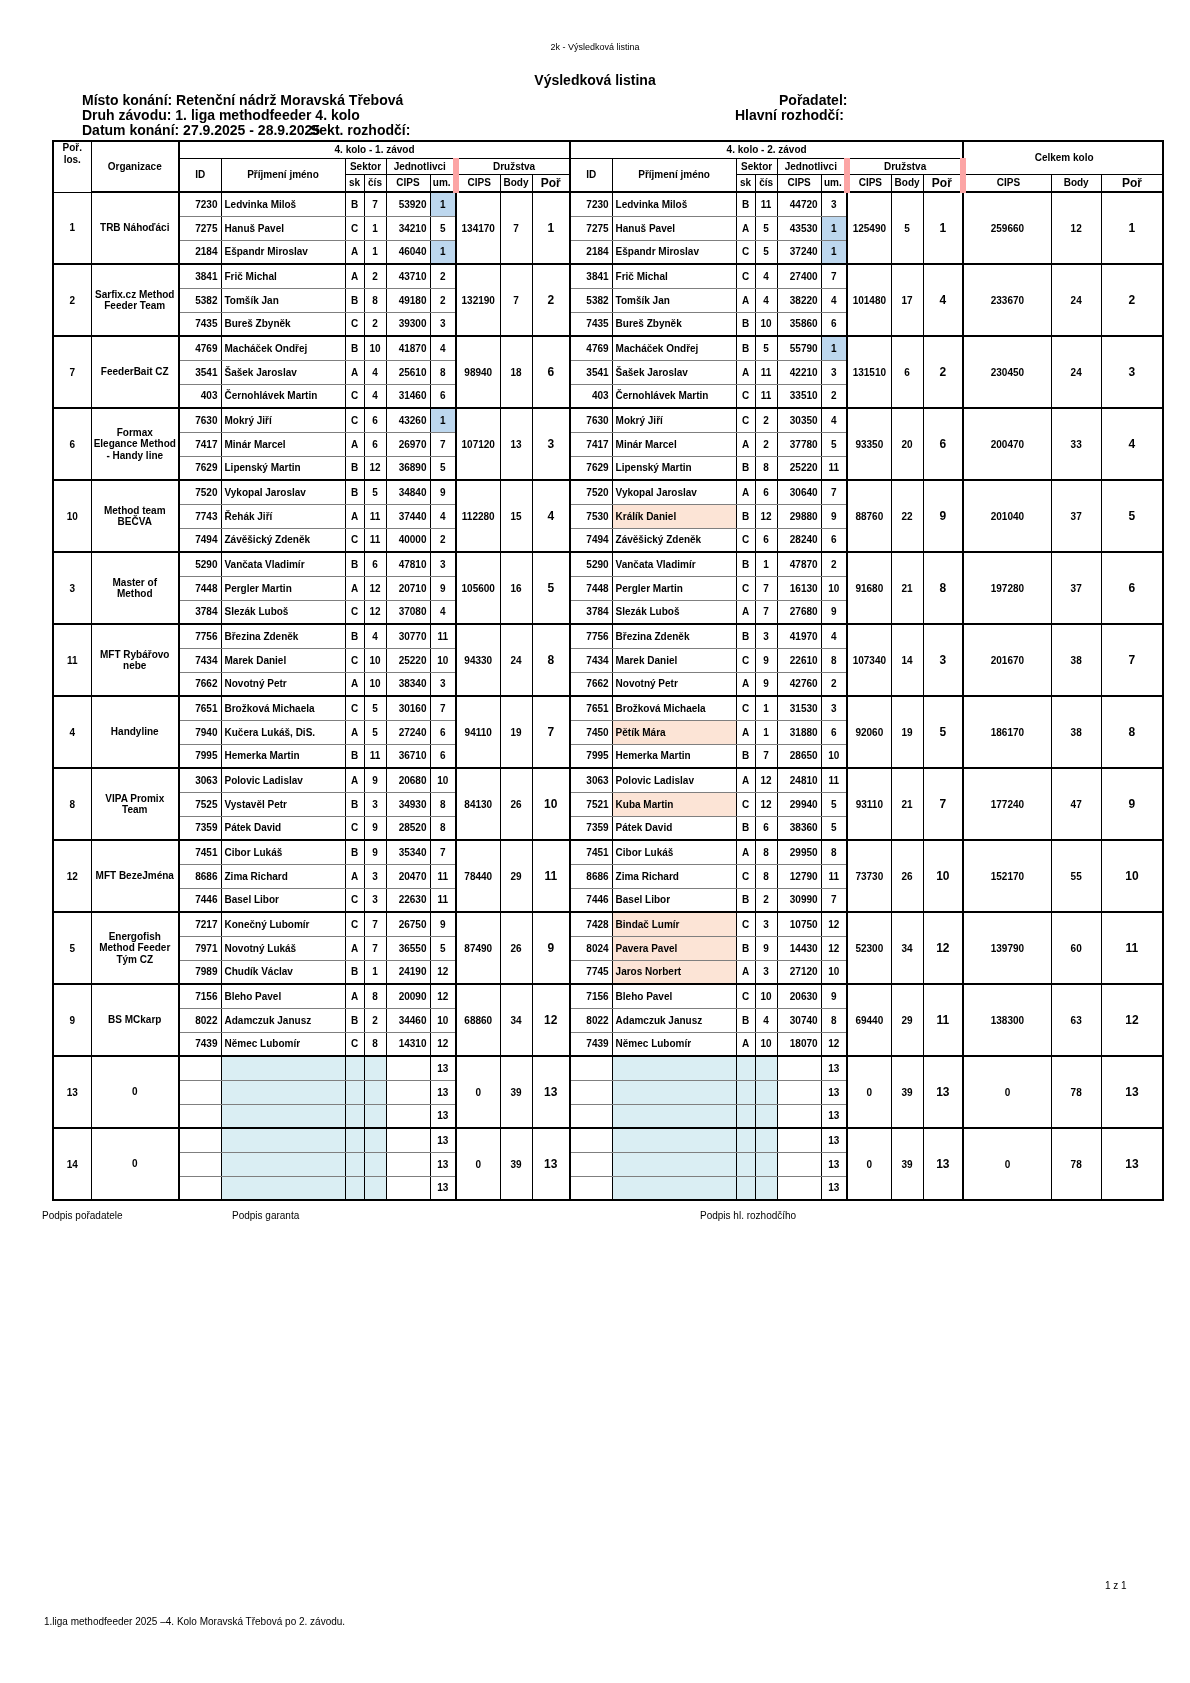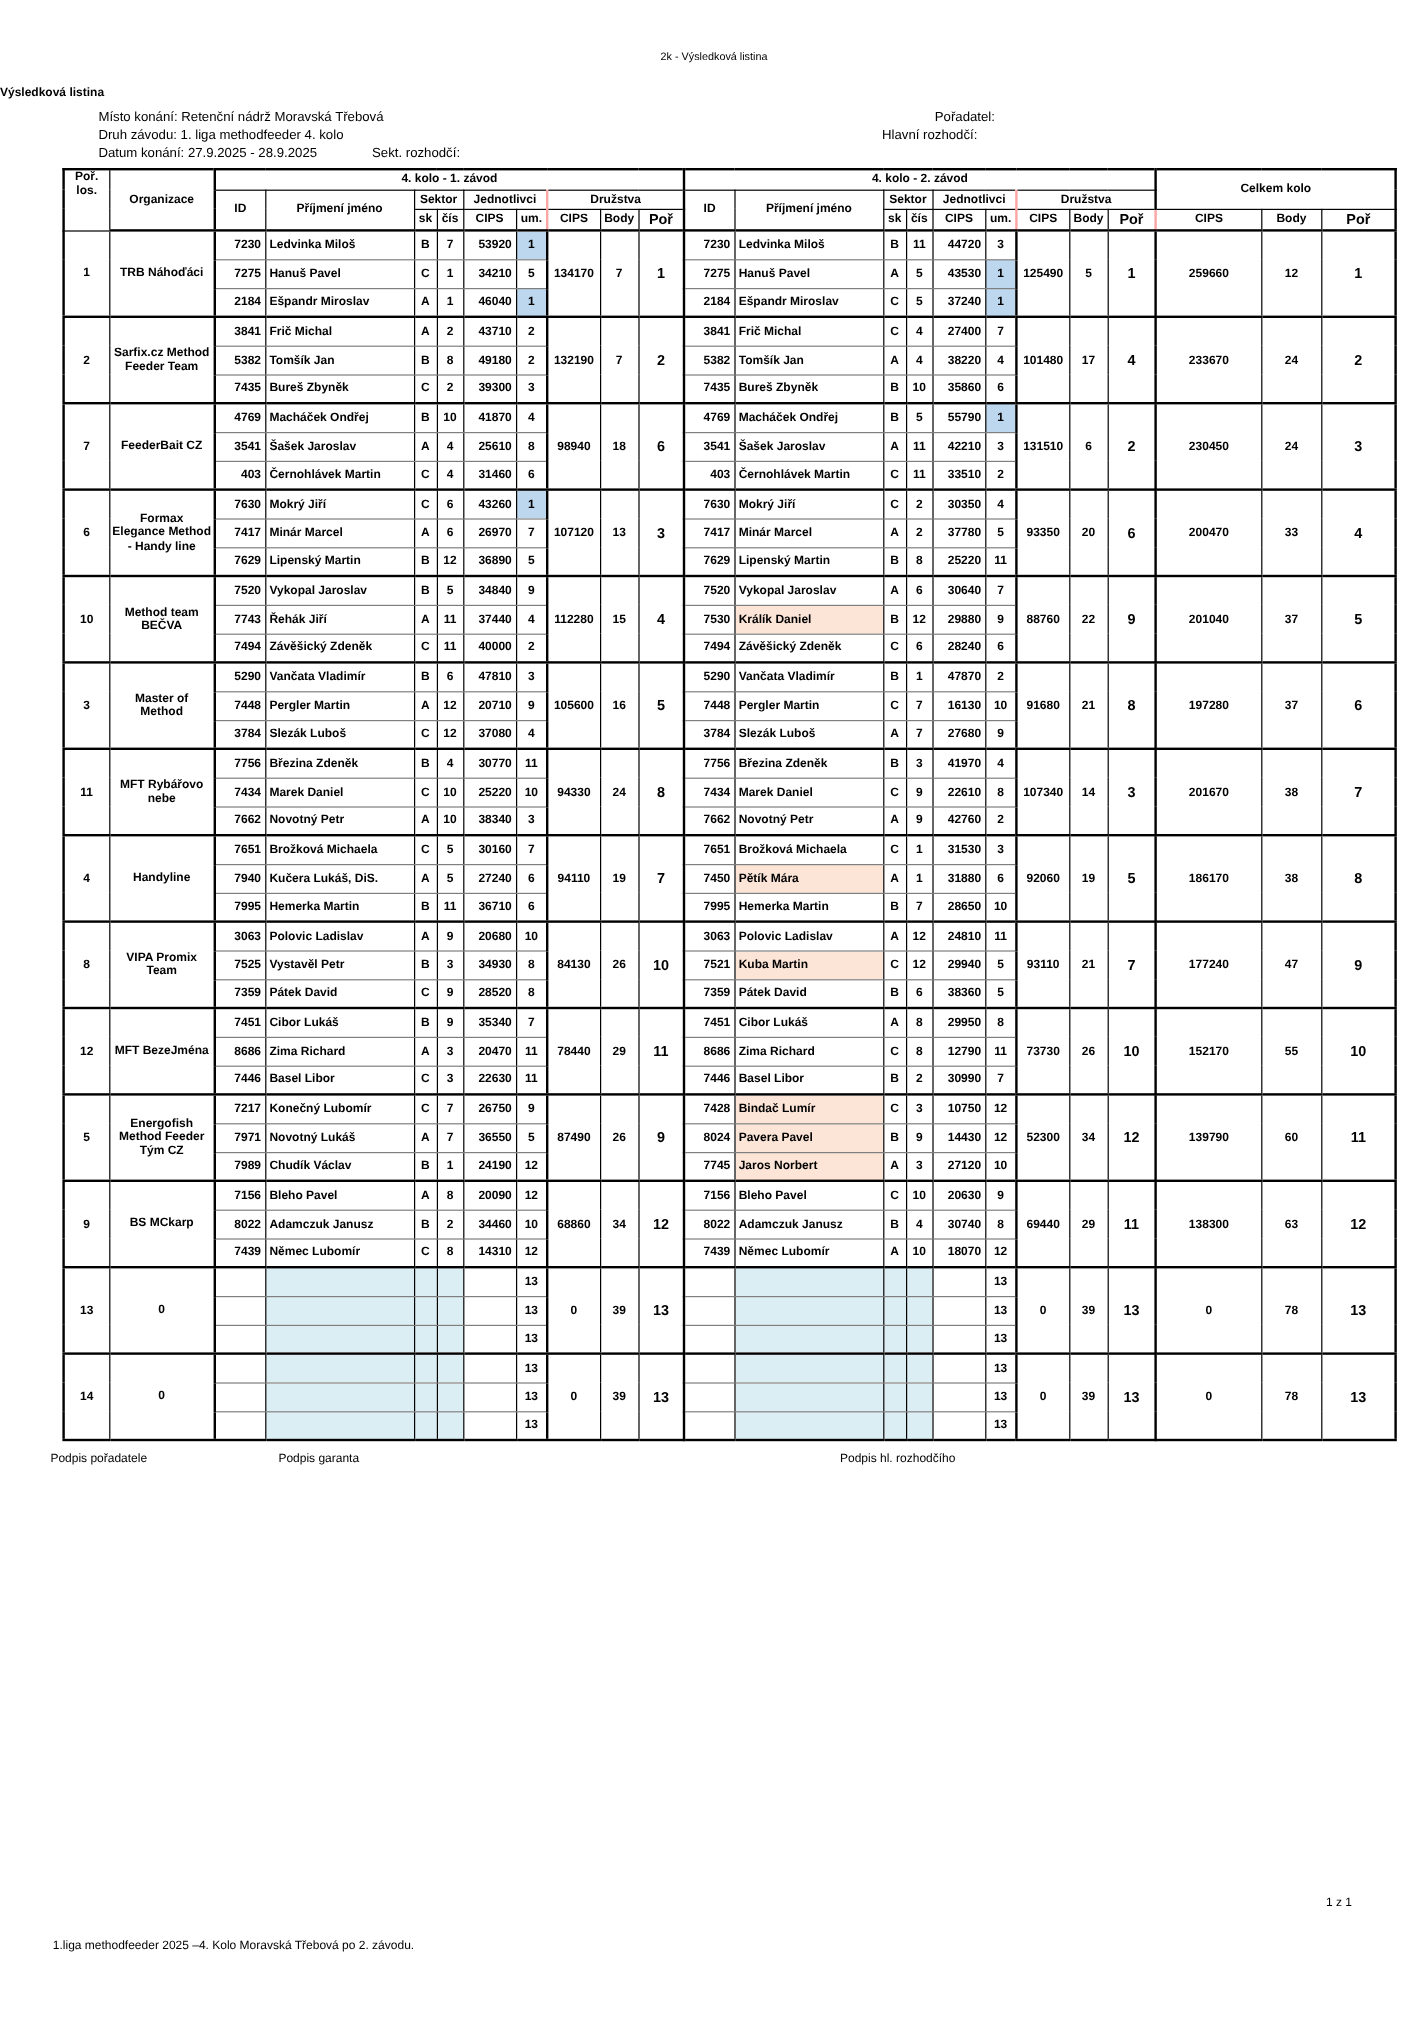--- a/index.html
+++ b/index.html
@@ -2,35 +2,35 @@
 <html><head>
 <meta charset="utf-8">
 <style>
   html,body{margin:0;padding:0;}
   body{
     width:1190px;height:1683px;background:#ffffff;color:#000;
     font-family:"Liberation Sans", sans-serif;position:relative;
   }
   .abs{position:absolute;}
   .doc-header{top:42px;left:0;width:100%;text-align:center;font-size:9px;}
-  .page-title{top:72px;left:0;width:100%;font-size:10px;font-weight:bold;}
-  .info{font-size:11px;}
+  .page-title{top:72px;left:0;width:100%;text-align:center;font-size:14px;font-weight:bold;}
+  .info{font-size:14px;font-weight:bold;}
   
   table.results{
     position:absolute;left:52px;top:140px;width:1110px;
     border-collapse:collapse;border:2px solid #000;table-layout:fixed;
   }
   th{border:1px solid #000;padding:0 1px;font-weight:bold;font-size:10px;overflow:hidden;}
   td{border-right:1px solid #000;padding:0 2px;font-weight:bold;font-size:10px;
      overflow:hidden;white-space:nowrap;vertical-align:middle;}
   thead tr.hr1{height:17px;} thead tr.hr2{height:16px;} thead tr.hr3{height:18px;}
   tbody tr{height:24px;}
   .h-bottom{border-bottom:2px solid #000;}
   .h-thl{border-left:2px solid #000;}
-  .h-thr{border-right:2px solid #fca5a5;}
+  .h-thr{border-right:6px solid #fca5a5;}
   .th-porlos{vertical-align:top;line-height:1.15;}
   .th-por{font-size:12px;margin-left:13px;}
   .c-num{text-align:center;}
   .c-rnum{text-align:right;padding-right:3px;}
   .c-name{text-align:left;padding-left:3px;}
   .c-org{white-space:normal;text-align:center;line-height:1.15;}
   .c-por{font-size:12px;text-align:center;}
   .row-mid{border-bottom:1px solid #7f7f7f;}
   .row-end{border-bottom:2px solid #000;}
   .c-id{border-left:2px solid #000;}

